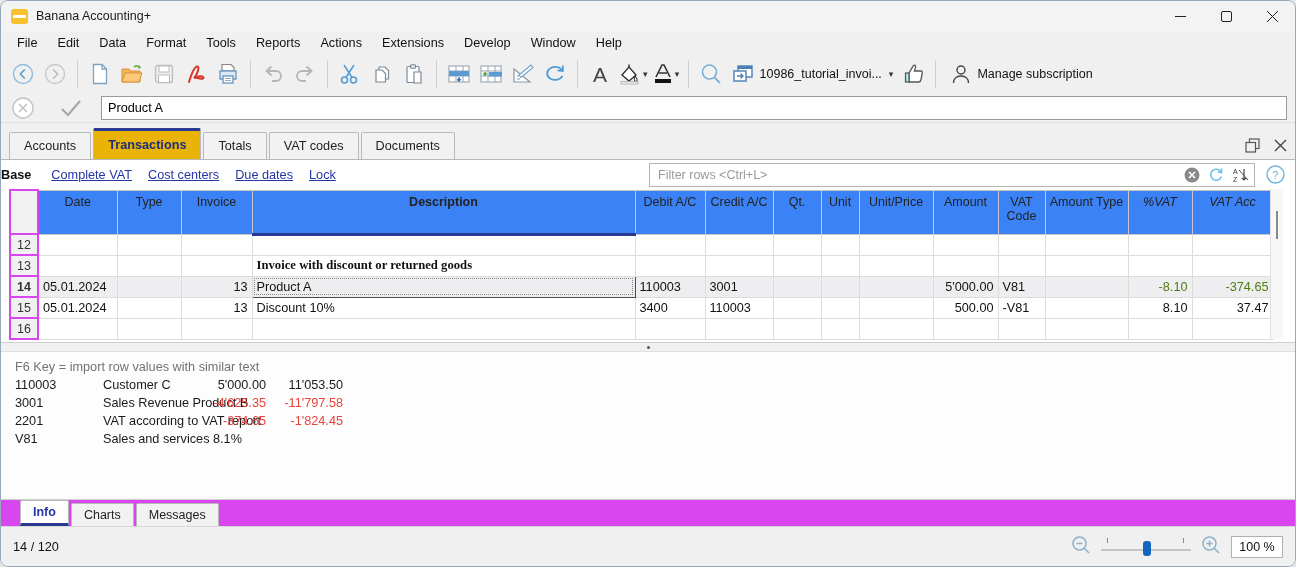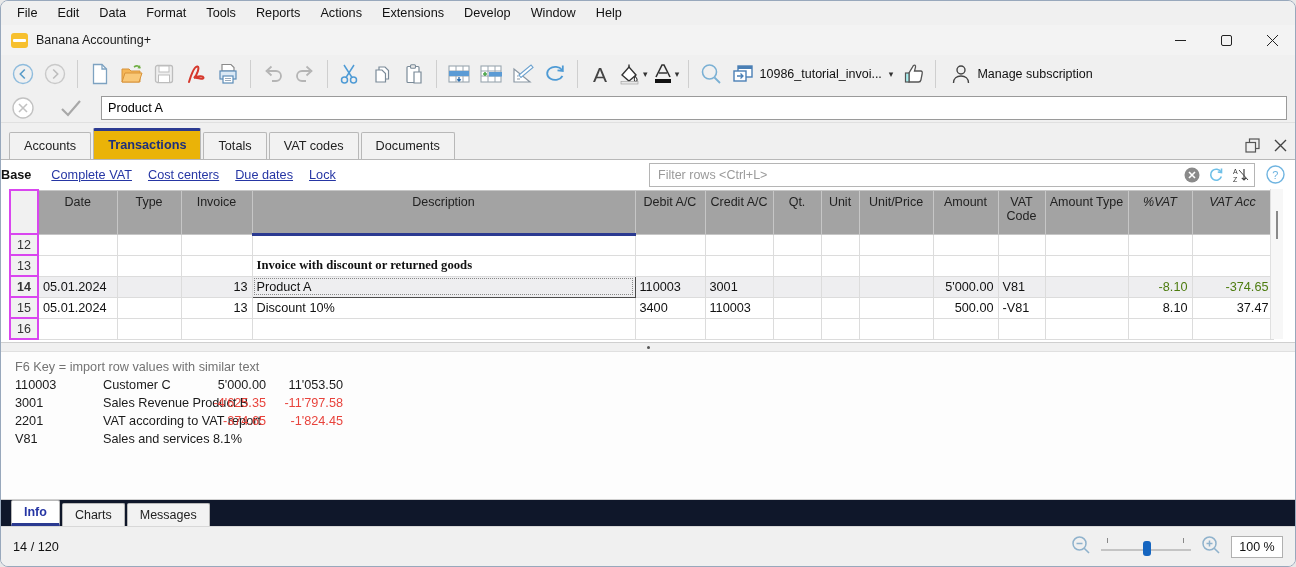--- a/index.html
+++ b/index.html
@@ -40,22 +40,22 @@
   .view-link { font-size:12.7px; color:#2636a4; text-decoration:underline; margin-right:16px; }
   .view-link.current { color:#111; font-weight:bold; text-decoration:none; margin-right:20px; }
   #filter-wrap { position:absolute; left:648px; right:40px; top:3px; height:24px; display:flex; align-items:center; border:1px solid #b5b5b5; background:#fff; padding:0 4px 0 8px; }
   #filter-input { flex:1; border:none; outline:none; font-family:"Liberation Sans",sans-serif; font-size:12.5px; color:#333; }
   #filter-input::placeholder { color:#9a9a9a; }
   .filter-ico { margin-left:8px; display:flex; align-items:center; }
   #help-btn { position:absolute; right:10px; top:5px; }
   
   #table-zone { position:relative; height:162px; background:#fff; }
   #grid { border-collapse:collapse; table-layout:fixed; margin-left:8px; background:#fff; }
-  #grid th { background:#a3a3a3; border:1px solid #c6c6c6; font-weight:normal; font-size:12.5px; color:#222; height:44px; vertical-align:top; padding-top:4px; text-align:center; }
-  #grid th.desc { font-weight:normal; border-bottom:3px solid #2b3a91; }
+  #grid th { background:#3b82f6; border:1px solid #c6c6c6; font-weight:normal; font-size:12.5px; color:#222; height:44px; vertical-align:top; padding-top:4px; text-align:center; }
+  #grid th.desc { font-weight:bold; border-bottom:3px solid #2b3a91; }
   #grid th.ital { font-style:italic; }
   #grid th.rownum-h, #grid td.rownum { background:#f1f1f1; border:2px solid #d946ef; width:28px; text-align:center; color:#333; font-size:12.5px; }
   #grid td { border:1px solid #dcdcdc; height:21px; font-size:12.7px; padding:0 4px; white-space:nowrap; overflow:hidden; color:#111; background:#fff; }
   #grid tr.sel td { background:#eeeef0; }
   #grid tr.sel td.rownum { font-weight:bold; background:#f1f1f1; }
   #grid td.r { text-align:right; } #grid td.b { font-weight:bold;font-family:Liberation Serif, serif; } #grid td.red { color:#4d7c0f; }
   #grid td.selcell { border:1px solid #4a4a4a; outline:1px dotted #888; outline-offset:-3px; }
   #grid tr.sel td.datecell { border-left:2px solid #3558c0; }
   #vscroll { position:absolute; top:0; right:12px; width:13px; height:150px; background:#f7f7f7; border-left:1px solid #e0e0e0; }
   #vscroll-thumb { position:absolute; top:22px; left:5px; width:2px; height:28px; background:#8a8a8a; }
@@ -64,73 +64,73 @@
   
   #info-panel { position:relative; height:148px; background:#fdfdfd; border-top:1px solid #e0e0e0; font-size:12.7px; padding-top:8px; }
   #f6-hint { padding-left:14px; color:#737373; margin-bottom:4px; }
   .info-row { position:relative; height:18px; }
   .info-code { position:absolute; left:14px; }
   .info-label { position:absolute; left:102px; }
   .info-v1 { position:absolute; left:185px; width:80px; text-align:right; }
   .info-v2 { position:absolute; left:257px; width:85px; text-align:right; }
   .redtxt { color:#e8433c; }
   
-  #bottom-tabs { height:27px; background:#0f172a; display:flex; align-items:flex-end; padding-left:10px; border-top:1px solid #d0d0d0; }
+  #bottom-tabs { height:27px; background:#d946ef; display:flex; align-items:flex-end; padding-left:19px; border-top:1px solid #d0d0d0; }
   .btab { height:23px; display:flex; align-items:center; padding:0 12px; border:1px solid #b8b8b8; border-bottom:none; background:#f2f2f2; margin-right:2px; font-size:12.5px; color:#222; border-radius:2px 2px 0 0; }
   .btab.active { background:#fff; color:#2636a4; font-weight:bold; border-bottom:3px solid #2b3a91; height:26px; }
   
   #statusbar { height:40px; background:#f0f0f0; border-top:1px solid #d8d8d8; display:flex; align-items:center; padding:0 12px; position:relative; }
   #row-position { font-size:12.7px; color:#111; }
   #zoom-controls { position:absolute; right:12px; display:flex; align-items:center; gap:10px; }
   #zoom-slider { position:relative; width:90px; height:18px; }
   #zoom-track { position:absolute; left:0; right:0; top:11px; height:2px; background:#c4c4c4; }
   .ztick { position:absolute; top:0; width:1px; height:5px; background:#888; }
   #zoom-thumb { position:absolute; top:3px; left:42px; width:8px; height:15px; background:#1565c0; border-radius:3px; }
   #zoom-pct { width:52px; height:22px; background:#fff; border:1px solid #b0b0b0; display:flex; align-items:center; justify-content:center; font-size:12.5px; color:#111; }
 </style>
 </head>
 <body>
 
 <div id="window">
+
+  <div id="titlebar">
+    <div id="logo"></div>
+    <span id="title-text">Banana Accounting+</span>
+    <div id="win-controls">
+      <div class="win-btn">
+          <svg width="11" height="11" viewBox="0 0 11 11">
+            <line x1="0" y1="5.5" x2="11" y2="5.5" stroke="#222" stroke-width="1"></line>
+          </svg>
+        </div>
+      <div class="win-btn">
+          <svg width="11" height="11" viewBox="0 0 11 11">
+            <rect x="0.5" y="0.5" width="10" height="10" fill="none" stroke="#222" stroke-width="1" rx="1.5"></rect>
+          </svg>
+        </div>
+      <div class="win-btn">
+          <svg width="11" height="11" viewBox="0 0 11 11">
+            <path d="M0 0 L11 11 M11 0 L0 11" stroke="#222" stroke-width="1"></path>
+          </svg>
+        </div>
+    </div>
+  </div>
 
   <div id="menubar">
       <div class="menu-item">File</div>
       <div class="menu-item">Edit</div>
       <div class="menu-item">Data</div>
       <div class="menu-item">Format</div>
       <div class="menu-item">Tools</div>
       <div class="menu-item">Reports</div>
       <div class="menu-item">Actions</div>
       <div class="menu-item">Extensions</div>
       <div class="menu-item">Develop</div>
       <div class="menu-item">Window</div>
       <div class="menu-item">Help</div>
     </div>
-
-  <div id="titlebar">
-    <div id="logo"></div>
-    <span id="title-text">Banana Accounting+</span>
-    <div id="win-controls">
-      <div class="win-btn">
-          <svg width="11" height="11" viewBox="0 0 11 11">
-            <line x1="0" y1="5.5" x2="11" y2="5.5" stroke="#222" stroke-width="1"></line>
-          </svg>
-        </div>
-      <div class="win-btn">
-          <svg width="11" height="11" viewBox="0 0 11 11">
-            <rect x="0.5" y="0.5" width="10" height="10" fill="none" stroke="#222" stroke-width="1" rx="1.5"></rect>
-          </svg>
-        </div>
-      <div class="win-btn">
-          <svg width="11" height="11" viewBox="0 0 11 11">
-            <path d="M0 0 L11 11 M11 0 L0 11" stroke="#222" stroke-width="1"></path>
-          </svg>
-        </div>
-    </div>
-  </div>
 
   <div id="toolbar">
     <div class="tb-btn">
         <svg width="22" height="22" viewBox="0 0 22 22">
           <circle cx="11" cy="11" r="9.5" fill="none" stroke="#8fbcdd" stroke-width="1.4"></circle>
           <path d="M12.8 6.5 L8.3 11 L12.8 15.5" fill="none" stroke="#5a9cc9" stroke-width="1.6"></path>
         </svg>
       </div>
     <div class="tb-btn">
         <svg width="22" height="22" viewBox="0 0 22 22">

